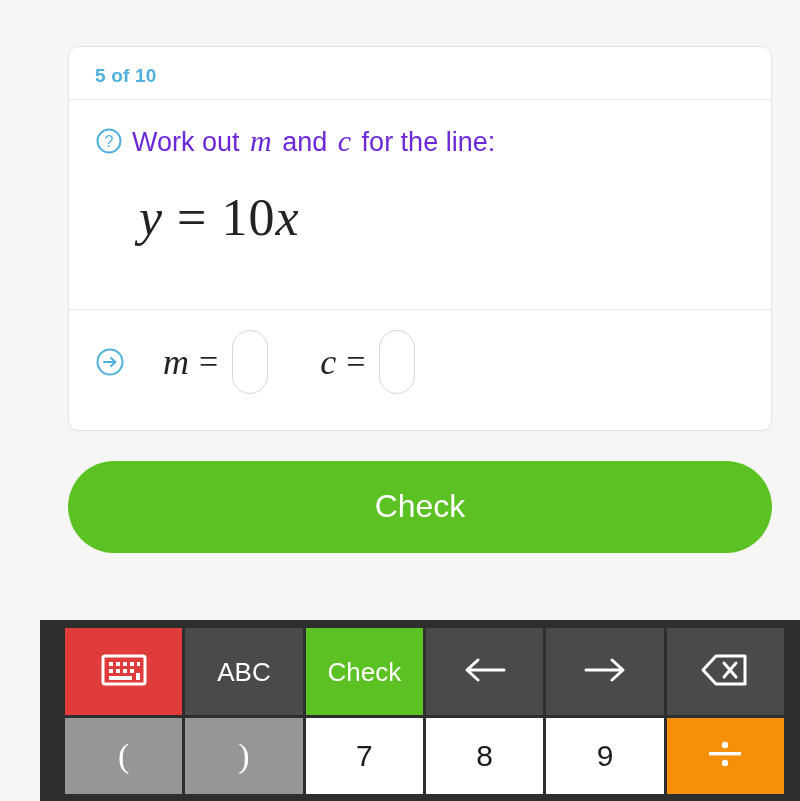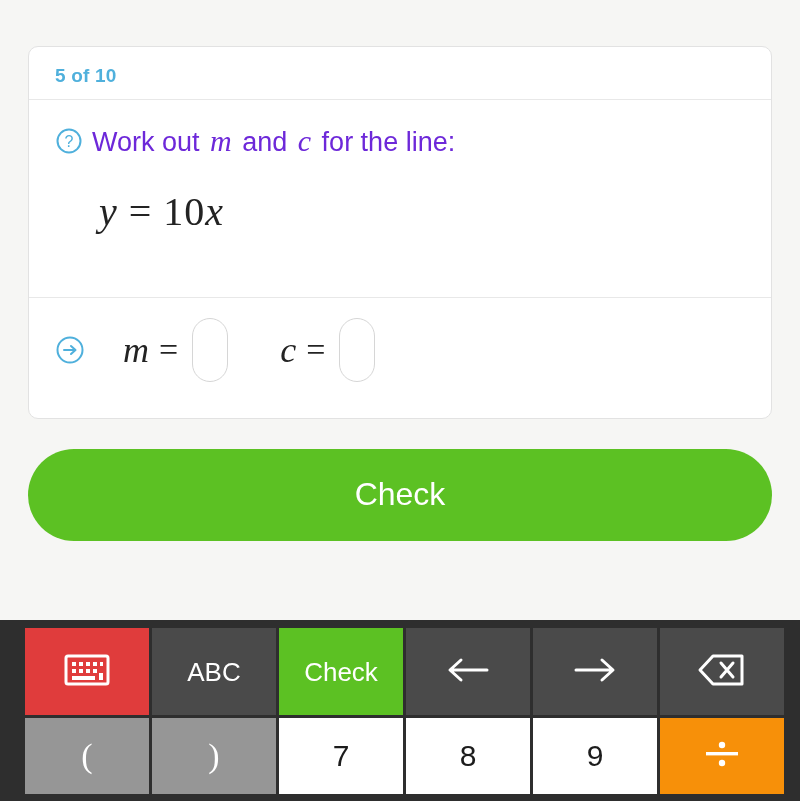--- a/index.html
+++ b/index.html
@@ -12,20 +12,21 @@
     background: #f6f6f4;
     font-family: "Liberation Sans", sans-serif;
     overflow: hidden;
     position: relative;
   }
   .page {
     position: absolute;
     inset: 0;
     display: flex;
     flex-direction: column;
+    margin-left: 40px;
   }
 
   
   .card-area {
     padding: 46px 28px 0 28px;
   }
   .card {
     background: #ffffff;
     border: 1px solid #e2e2e2;
     border-radius: 10px;
@@ -63,21 +64,21 @@
   }
   .mathvar {
     font-family: "Liberation Serif", serif;
     font-style: italic;
     font-size: 30px;
     padding: 0 3px;
   }
   .equation {
     font-family: "Liberation Serif", serif;
     font-style: italic;
-    font-size: 40px;
+    font-size: 52px;
     color: #232323;
     margin: 28px 0 56px 44px;
     letter-spacing: 1px;
   }
   .equation .num { font-style: normal; }
 
   
   .answer-row {
     display: flex;
     align-items: center;

